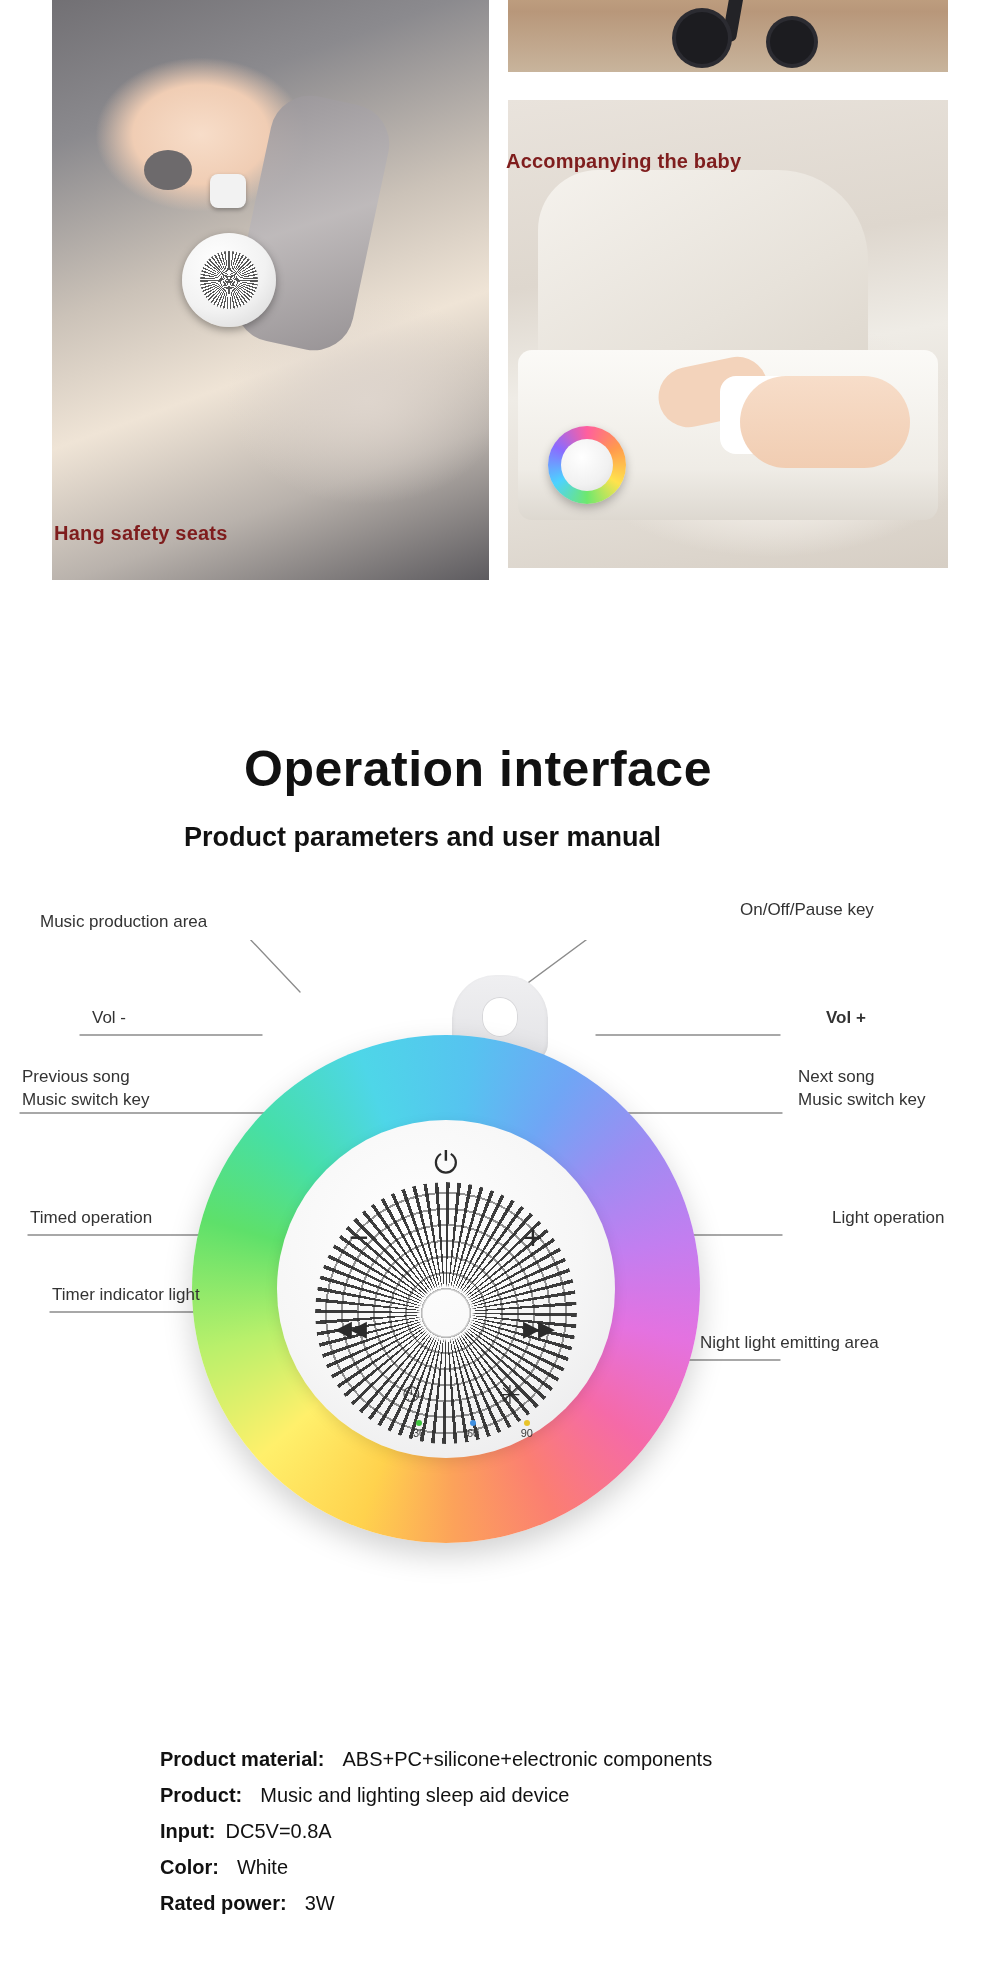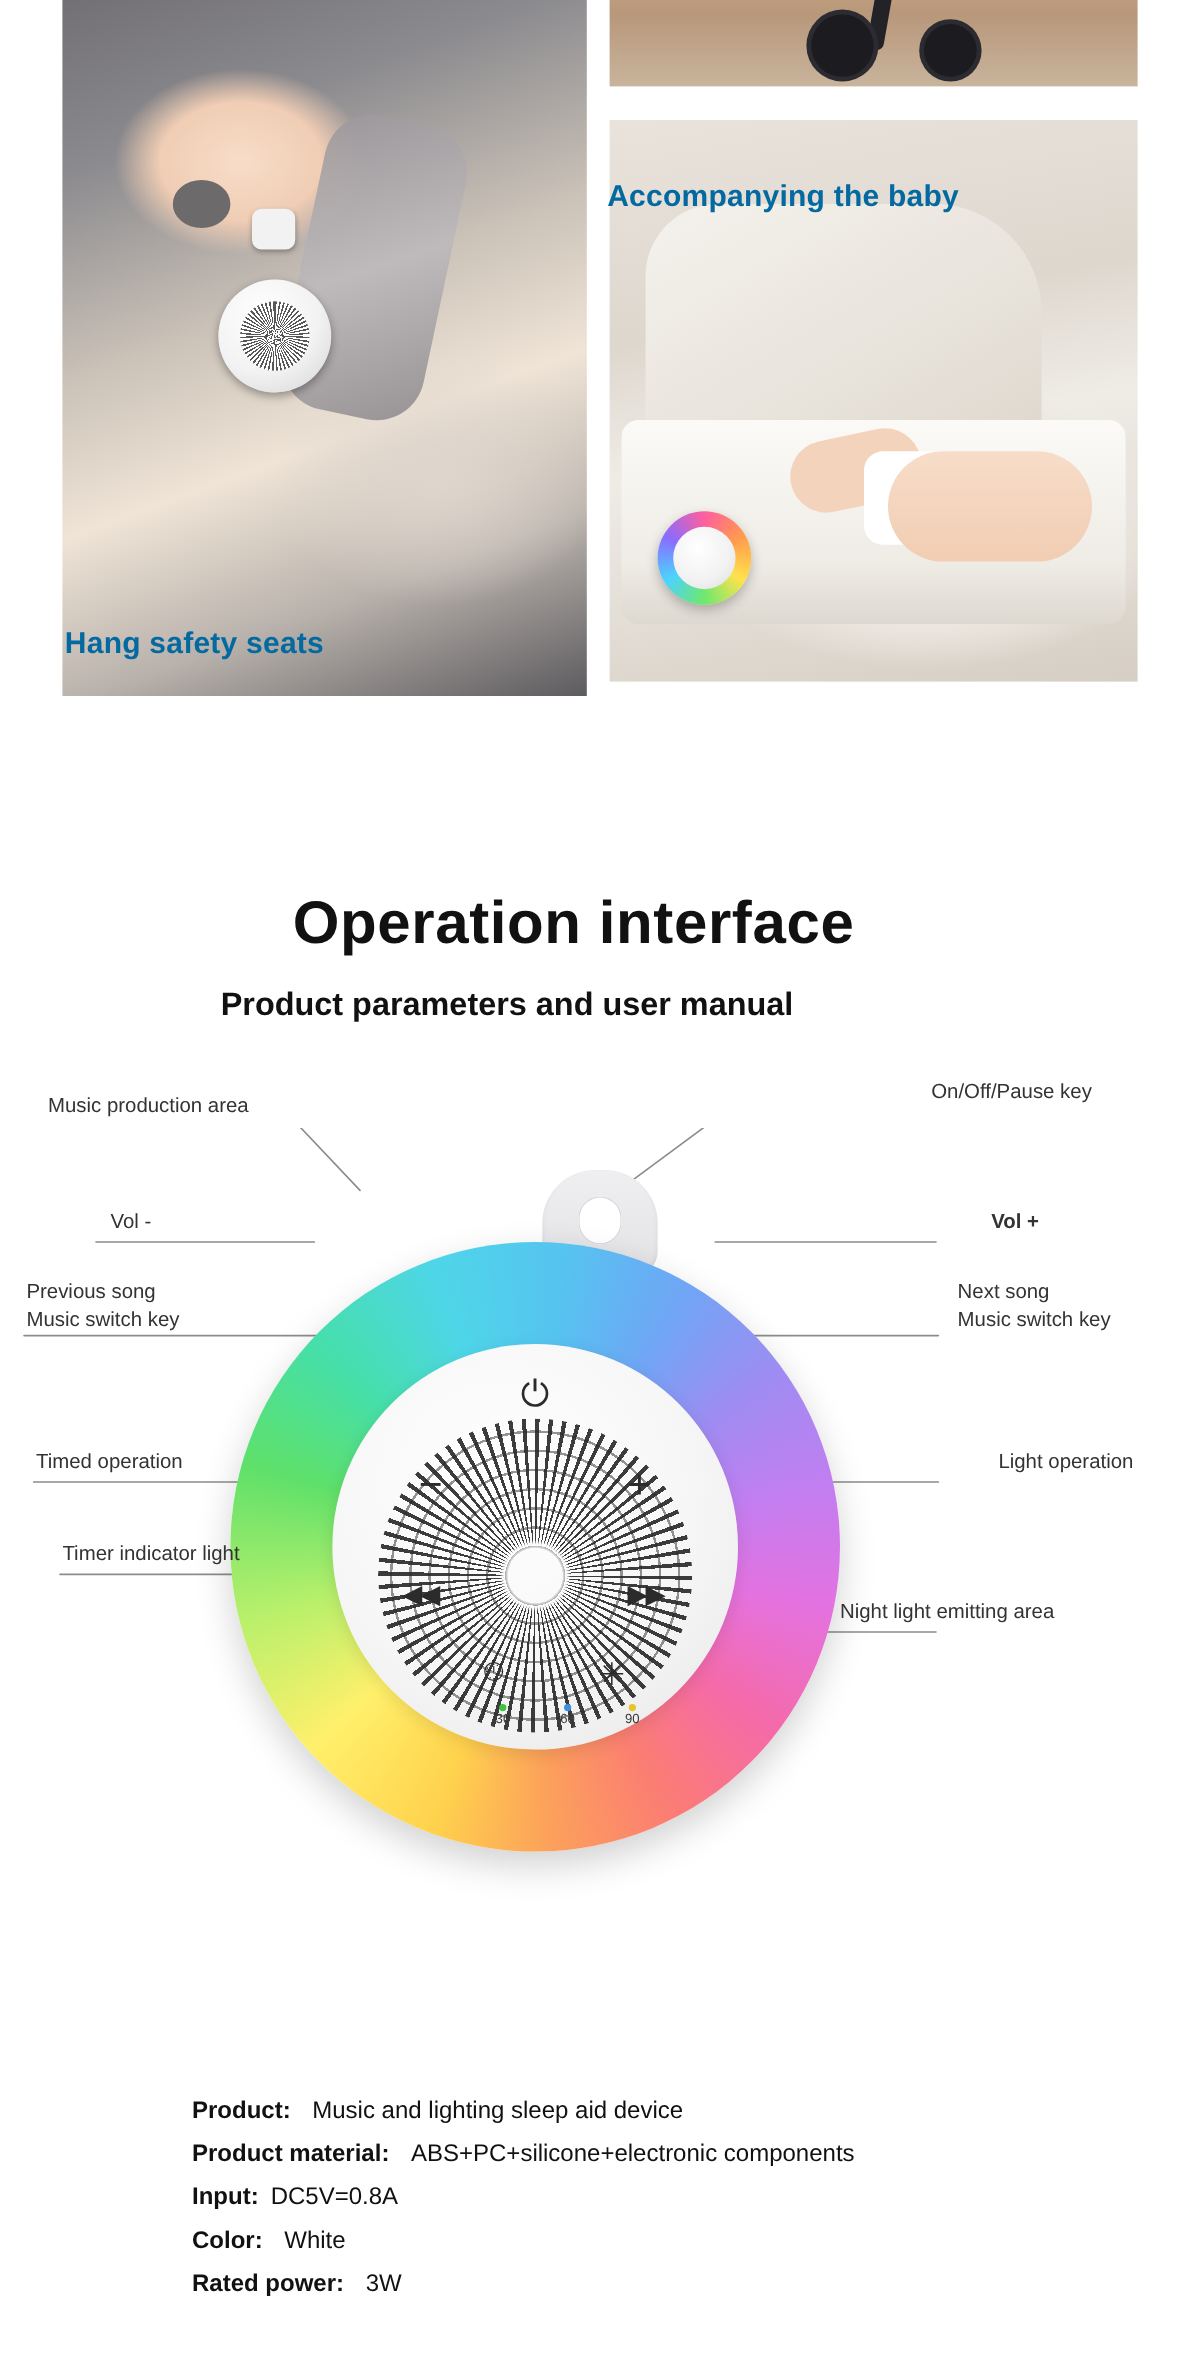--- a/index.html
+++ b/index.html
@@ -155,23 +155,23 @@
     content: "";
     position: absolute;
     left: 13px; top: 13px;
     width: 52px; height: 52px;
     border-radius: 50%;
     background: radial-gradient(circle at 40% 35%, #ffffff 0%, #f1f1f1 60%, #dcdcdc 100%);
   }
 
   .photo-caption {
     position: absolute;
-    font-size: 25px;
+    font-size: 20px;
     font-weight: bold;
-    color: #0369a1;
+    color: #7f1d1d;
     letter-spacing: .2px;
     white-space: nowrap;
   }
   .caption-hang { left: 54px; top: 522px; }
   .caption-accompany { left: 506px; top: 150px; }
 
   
   .heading-main {
     position: absolute;
     left: 0; top: 740px;
@@ -950,42 +950,42 @@
 
   <div class="callout-label two-line" style="left:22px; top:126px;">
     <div>Previous song</div>
     <div>Music switch key</div>
   </div>
 
   <div class="callout-label" style="left:30px; top:268px;">Timed operation</div>
 
   <div class="callout-label" style="left:52px; top:345px;">Timer indicator light</div>
 
-  <div class="callout-label" style="left:776px; top:-40px; text-align:right;">On/Off/Pause key</div>
+  <div class="callout-label" style="left:740px; top:-40px; text-align:right;">On/Off/Pause key</div>
 
   <div class="callout-label" style="left:826px; top:68px;font-weight:bold;">Vol +</div>
 
   <div class="callout-label two-line" style="left:798px; top:126px;">
     <div>Next song</div>
     <div>Music switch key</div>
   </div>
 
   <div class="callout-label" style="left:832px; top:268px;">Light operation</div>
 
   <div class="callout-label" style="left:700px; top:393px;">Night light emitting area</div>
 </div>
 
 <div class="specs">
   <div class="spec-row">
+    <span class="spec-key">Product material:</span>
+    <span class="spec-val">ABS+PC+silicone+electronic components</span>
+  </div>
+  <div class="spec-row">
     <span class="spec-key">Product:</span>
     <span class="spec-val">Music and lighting sleep aid device</span>
-  </div>
-  <div class="spec-row">
-    <span class="spec-key">Product material:</span>
-    <span class="spec-val">ABS+PC+silicone+electronic components</span>
   </div>
   <div class="spec-row">
     <span class="spec-key">Input:</span>
     <span class="spec-val" style="margin-left:10px;">DC5V=0.8A</span>
   </div>
   <div class="spec-row">
     <span class="spec-key">Color:</span>
     <span class="spec-val">White</span>
   </div>
   <div class="spec-row">

